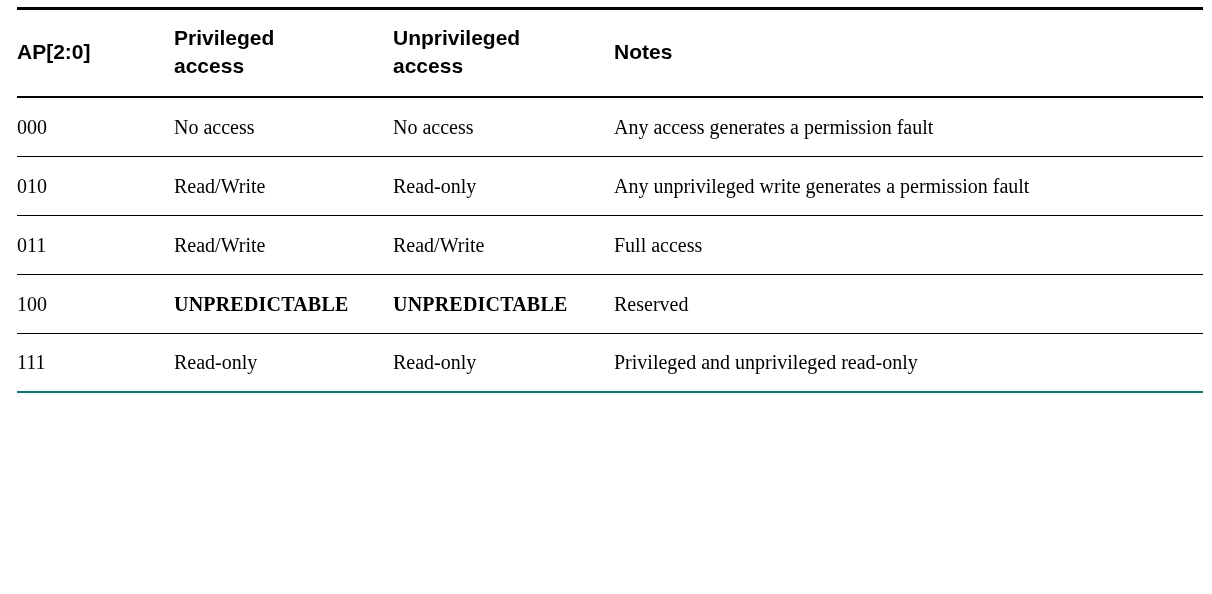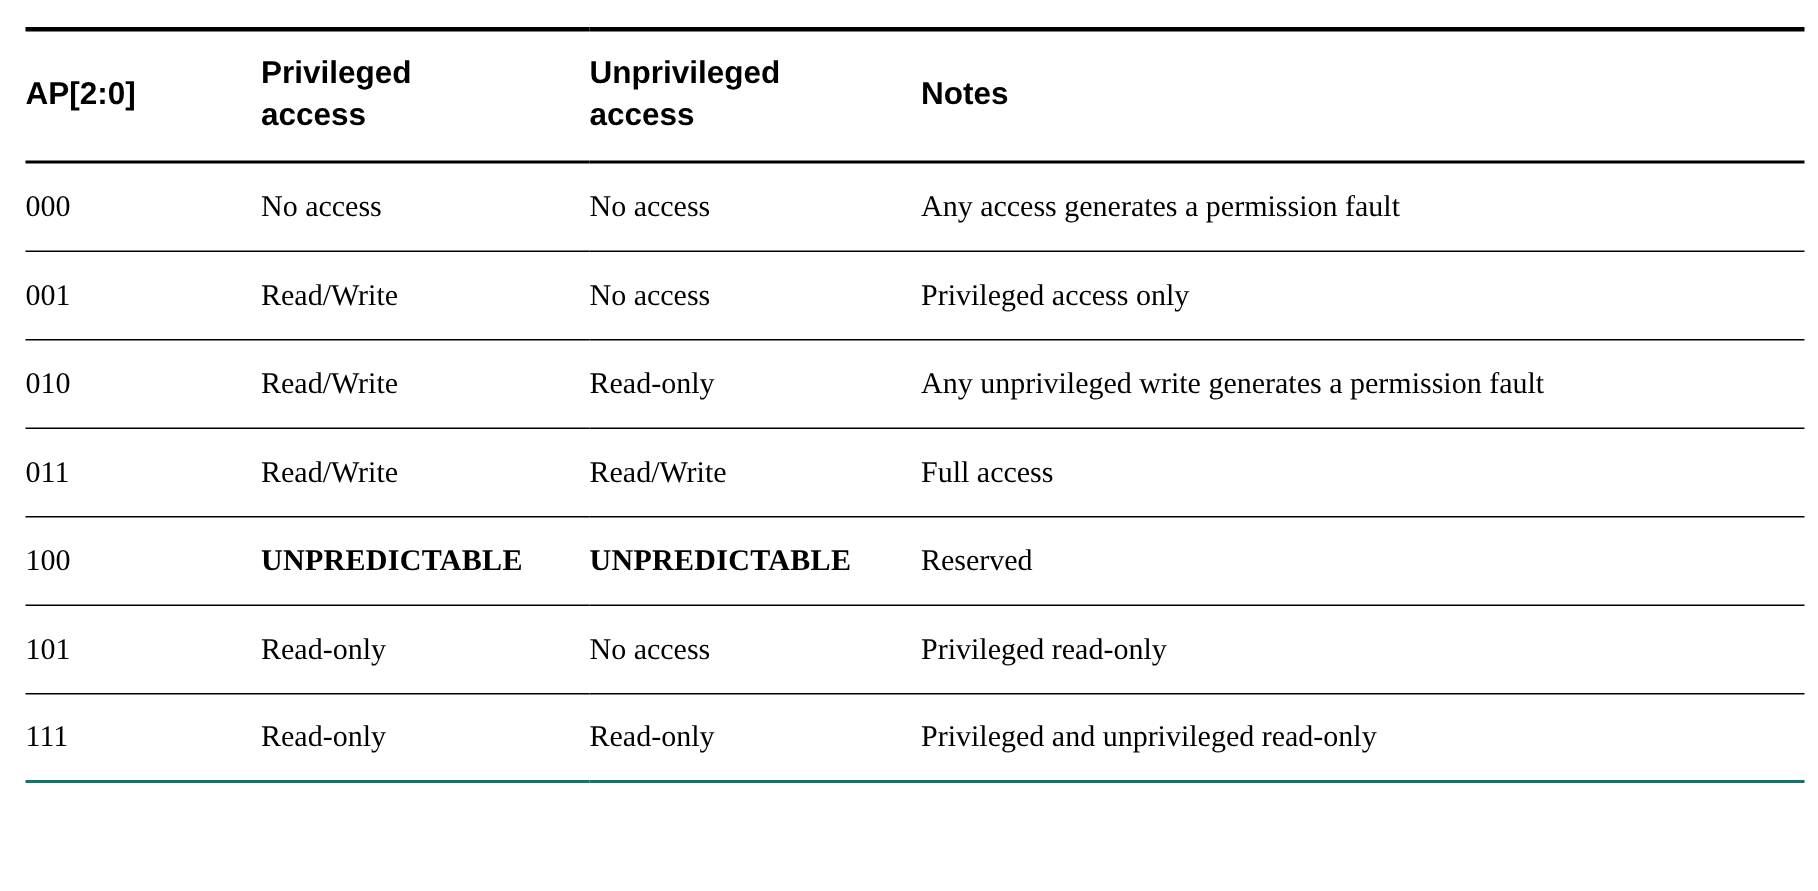--- a/index.html
+++ b/index.html
@@ -11,21 +11,21 @@
     width: 1212px;
     height: 594px;
     overflow: hidden;
     font-family: "Liberation Serif", serif;
     color: #000000;
   }
 
   .table-wrap {
     position: absolute;
     left: 17px;
-    top: 18px;
+    top: 7px;
     width: 1186px;
   }
 
   table.perm-table {
     border-collapse: collapse;
     width: 1186px;
     table-layout: fixed;
   }
 
   
@@ -119,49 +119,37 @@
       </tr>
     </thead>
     <tbody id="table-body">
         <tr>
           <td class="td-ap">000</td>
           <td class="td-priv">No access</td>
           <td class="td-unpriv">No access</td>
           <td class="td-notes">Any access generates a permission fault</td>
         </tr>
         <tr>
-          <td class="td-ap">001</td>
-          <td class="td-priv">Read/Write</td>
-          <td class="td-unpriv">No access</td>
-          <td class="td-notes">Privileged access only</td>
-        </tr>
-        <tr>
           <td class="td-ap">010</td>
           <td class="td-priv">Read/Write</td>
           <td class="td-unpriv">Read-only</td>
           <td class="td-notes">Any unprivileged write generates a permission fault</td>
         </tr>
         <tr>
           <td class="td-ap">011</td>
           <td class="td-priv">Read/Write</td>
           <td class="td-unpriv">Read/Write</td>
           <td class="td-notes">Full access</td>
         </tr>
         <tr>
           <td class="td-ap">100</td>
           <td class="td-priv small-caps-cell">UNPREDICTABLE</td>
           <td class="td-unpriv small-caps-cell">UNPREDICTABLE</td>
           <td class="td-notes">Reserved</td>
         </tr>
-        <tr>
-          <td class="td-ap">101</td>
-          <td class="td-priv">Read-only</td>
-          <td class="td-unpriv">No access</td>
-          <td class="td-notes">Privileged read-only</td>
-        </tr>
         <tr class="last-row">
           <td class="td-ap">111</td>
           <td class="td-priv">Read-only</td>
           <td class="td-unpriv">Read-only</td>
           <td class="td-notes">Privileged and unprivileged read-only</td>
         </tr>
       </tbody>
   </table>
 </div>
 

